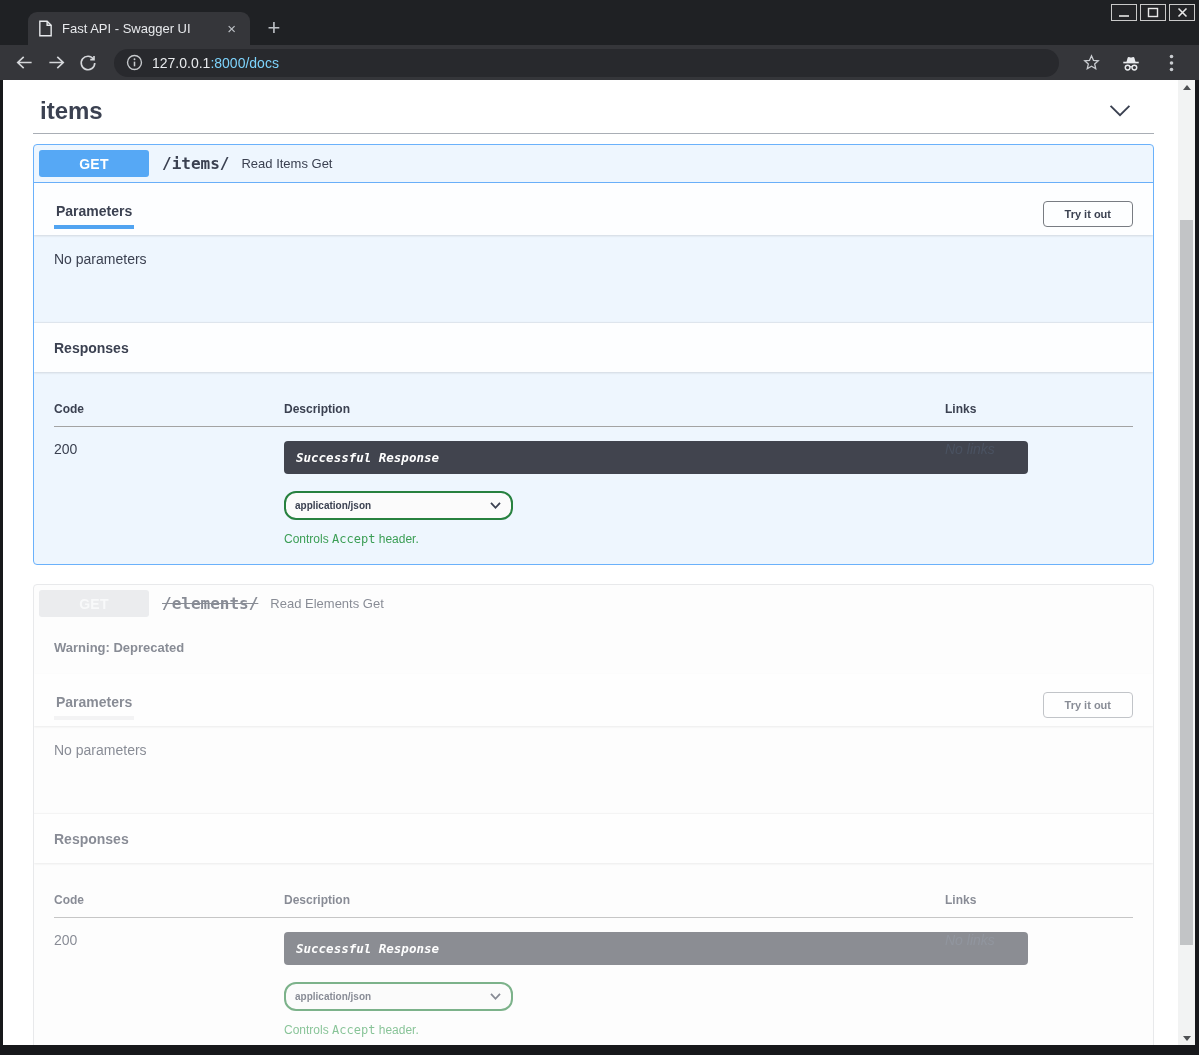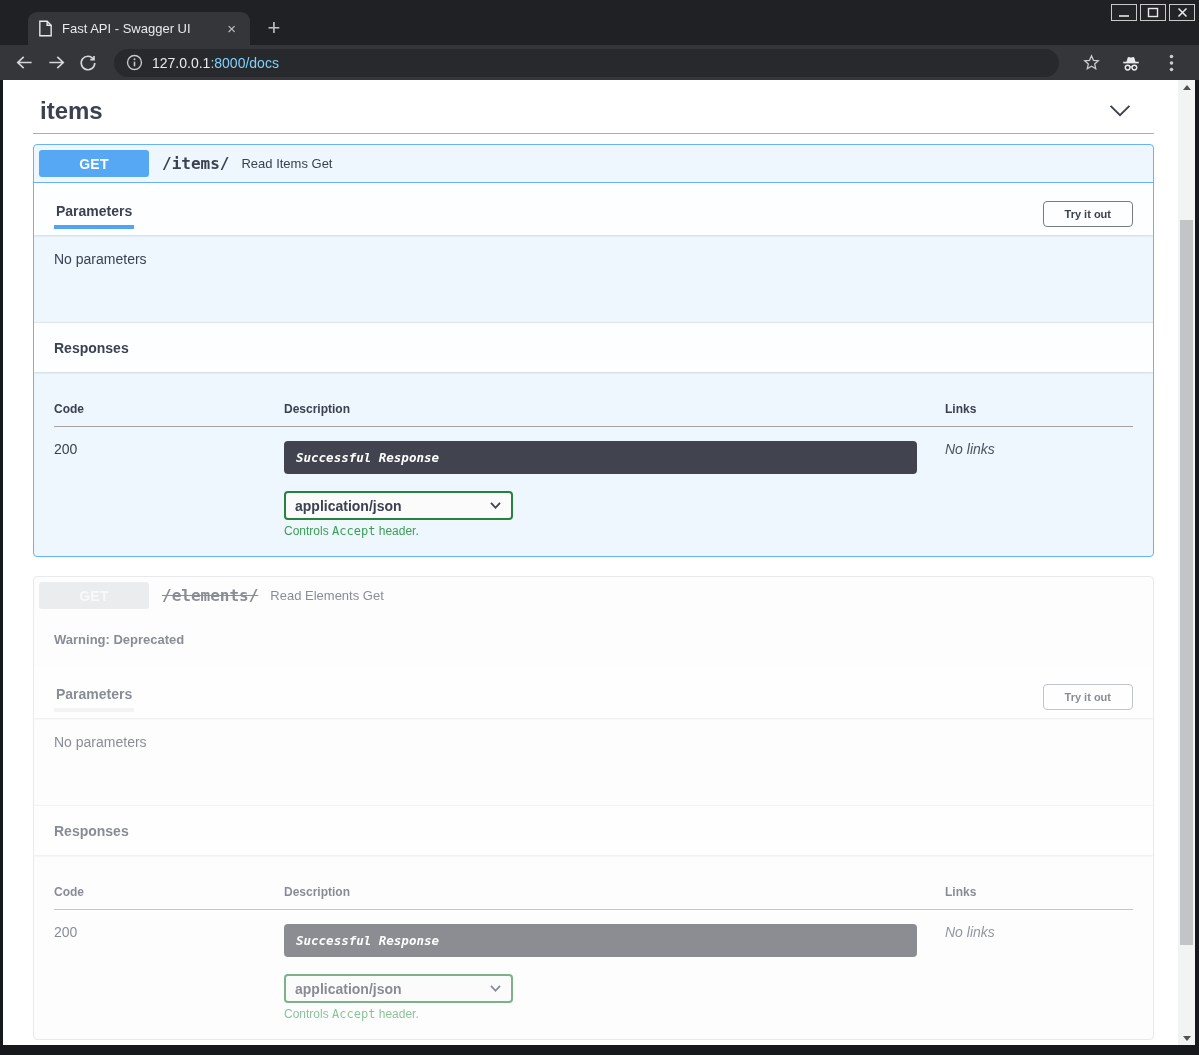--- a/index.html
+++ b/index.html
@@ -121,31 +121,31 @@
   .resp-table { padding:0 20px 18px; }
   .resp-grid-head {
     display:grid; grid-template-columns:230px 661px 1fr;
     font-size:12px; font-weight:700; color:#3b4151;
     padding:30px 0 10px; border-bottom:1px solid #a3a3a3;
   }
   .resp-grid-row { display:grid; grid-template-columns:230px 661px 1fr; padding-top:14px; }
   .resp-code { font-size:14px; color:#3b4151; }
   .resp-links { font-size:14px; font-style:italic; color:#4a5261; }
   .undoc-box {
-    width:633px; background:#41444e; border-radius:4px; padding:9px 12px;
+    width:744px; background:#41444e; border-radius:4px; padding:9px 12px;
     color:#ffffff; font-family:"DejaVu Sans Mono","Liberation Mono",monospace;
     font-style:italic; font-weight:600; font-size:12.5px;
   }
   .media-select {
     margin-top:17px; width:229px; height:29px;
-    border:2px solid #27813f; border-radius:4px; background:#fbfbfb;
+    border:2px solid #27813f; border-radius:12px; background:#fbfbfb;
     display:flex; align-items:center; justify-content:space-between; padding:0 9px;
-    font-size:14px; font-weight:600; color:#3b4151;
-  }
-  .accept-note { margin-top:4px; font-size:12px; color:#3b9e55; }
+    font-size:10px; font-weight:600; color:#3b4151;
+  }
+  .accept-note { margin-top:12px; font-size:12px; color:#3b9e55; }
   .accept-note .mono { font-family:"DejaVu Sans Mono","Liberation Mono",monospace; font-size:12px; }
 </style>
 </head>
 <body>
 
 <div class="tabstrip">
   <div class="tab">
     <span style="display:flex;">
       <svg width="15" height="17" viewBox="0 0 18 21">
           <path d="M2 1.5 h9 l5 5 v13 h-14 z" fill="none" stroke="#e8eaed" stroke-width="1.7"></path>

